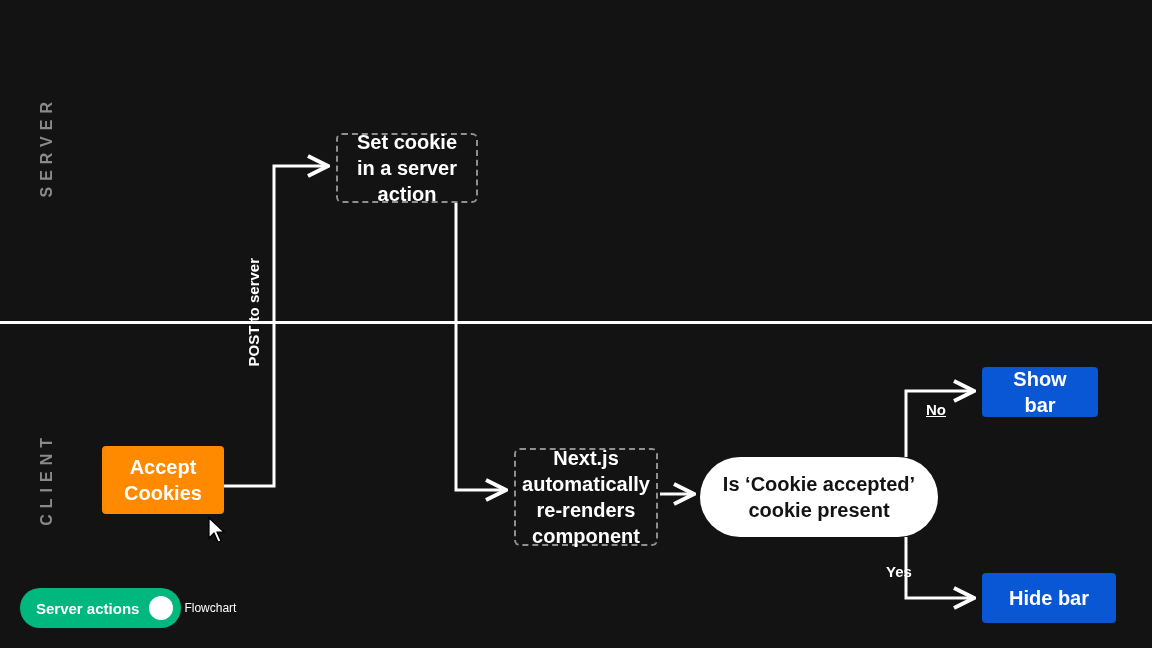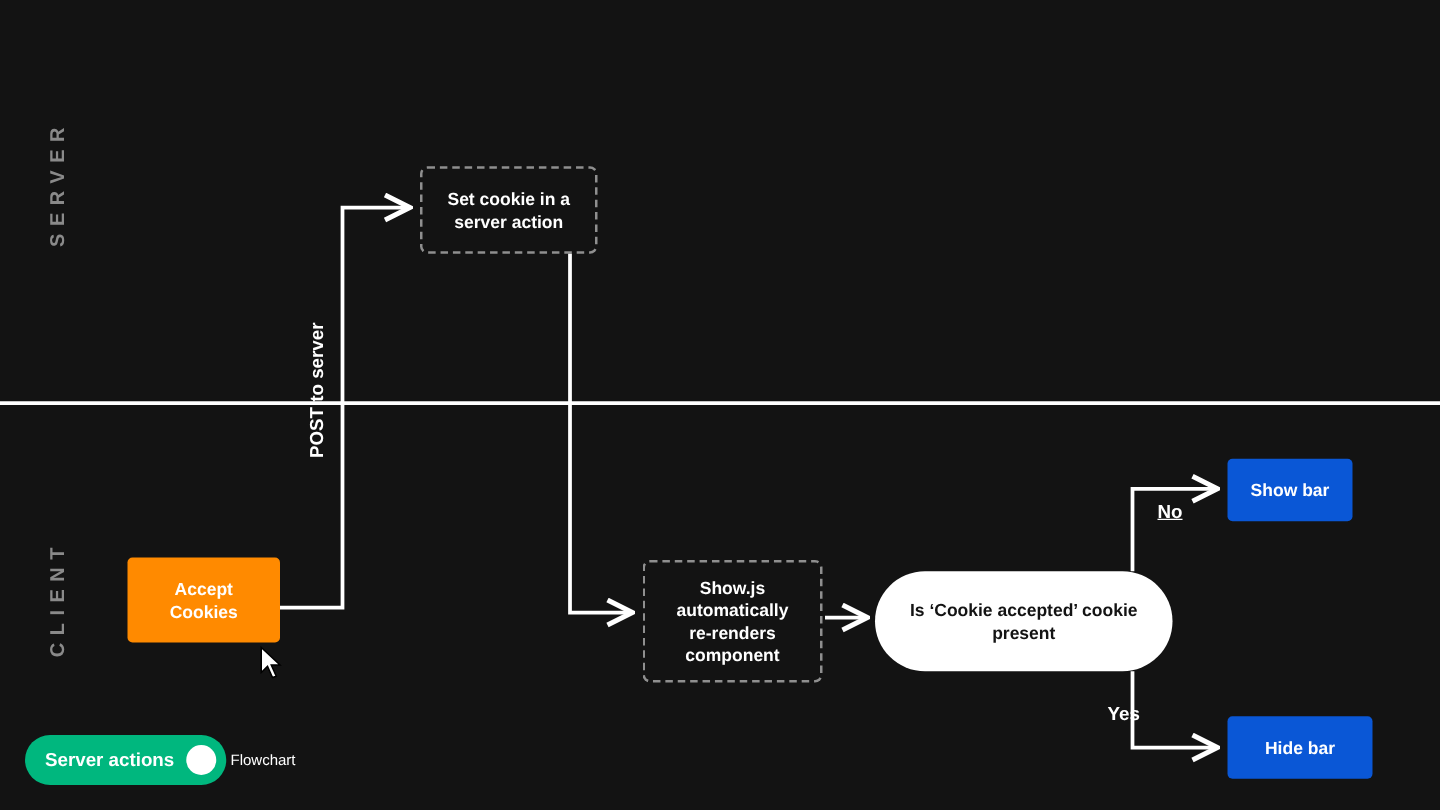--- a/index.html
+++ b/index.html
@@ -29,34 +29,34 @@
     height: 3px;
     background: #fff;
   }
   .node {
     position: absolute;
     display: flex;
     align-items: center;
     justify-content: center;
     text-align: center;
     font-weight: 700;
-    font-size: 14px;
+    font-size: 20px;
     line-height: 1.3;
     padding: 10px 18px;
   }
   .dashed { border: 2px dashed #8f8f8f; color: #fff; border-radius: 6px; }
   .orange { background: #ff8a00; color: #fff; border-radius: 4px; }
   .yellow { background: #ffffff; color: #131313; border-radius: 40px; }
   .blue   { background: #0a57d6; color: #fff; border-radius: 4px; }
   #accept   { left: 102px; top: 446px; width: 122px; height: 68px; }
   #setcookie{ left: 336px; top: 133px; width: 142px; height: 70px; }
   #rerender { left: 514px; top: 448px; width: 144px; height: 98px; }
   #decision { left: 700px; top: 457px; width: 238px; height: 80px; }
-  #showbar  { left: 982px; top: 367px; width: 100px; height: 50px; }
-  #hidebar  { left: 982px; top: 573px; width: 116px; height: 50px; }
+  #showbar  { left: 982px; top: 367px; width: 116px; height: 50px; }
+  #hidebar  { left: 982px; top: 573px; width: 134px; height: 50px; }
   .edge-label {
     position: absolute;
     color: #fff;
     font-weight: 700;
     font-size: 15px;
   }
   #post-label {
     left: 245px; top: 258px;
     writing-mode: vertical-rl;
     transform: rotate(180deg);
@@ -99,21 +99,21 @@
 </head>
 <body>
 
 <div class="vlabel" id="label-server">SERVER</div>
 <div class="vlabel" id="label-client">CLIENT</div>
 
 <div class="divider"></div>
 
 <div id="accept" class="node orange">Accept Cookies</div>
 <div id="setcookie" class="node dashed">Set cookie in a server action</div>
-<div id="rerender" class="node dashed">Show.js automatically re-renders component</div>
+<div id="rerender" class="node dashed">Next.js automatically re-renders component</div>
 <div id="decision" class="node yellow">Is ‘Cookie accepted’ cookie present</div>
 <div id="showbar" class="node blue">Show bar</div>
 <div id="hidebar" class="node blue">Hide bar</div>
 
 <div id="post-label" class="edge-label">POST to server</div>
 <div id="no-label" class="edge-label">No</div>
 <div id="yes-label" class="edge-label">Yes</div>
 
 <svg class="edges">
   <defs>

